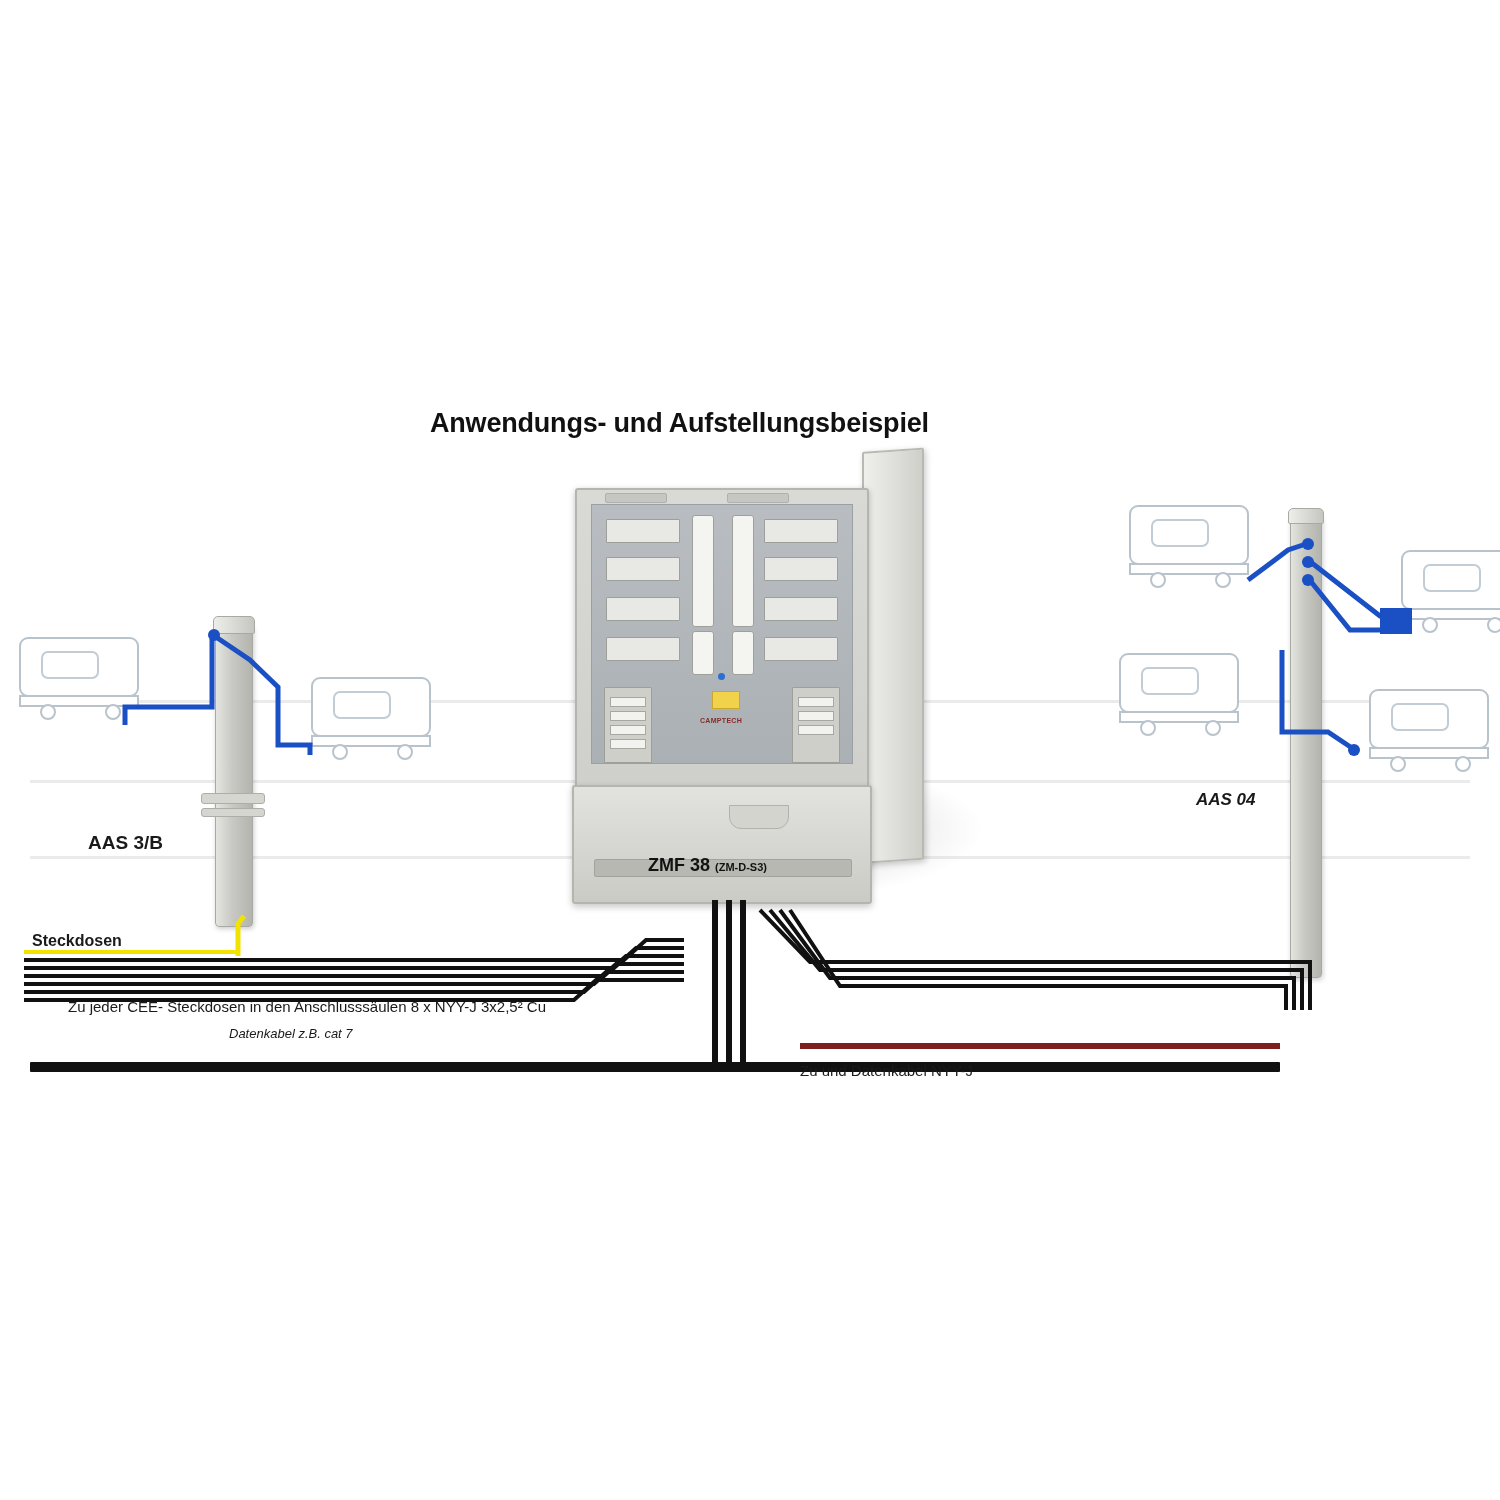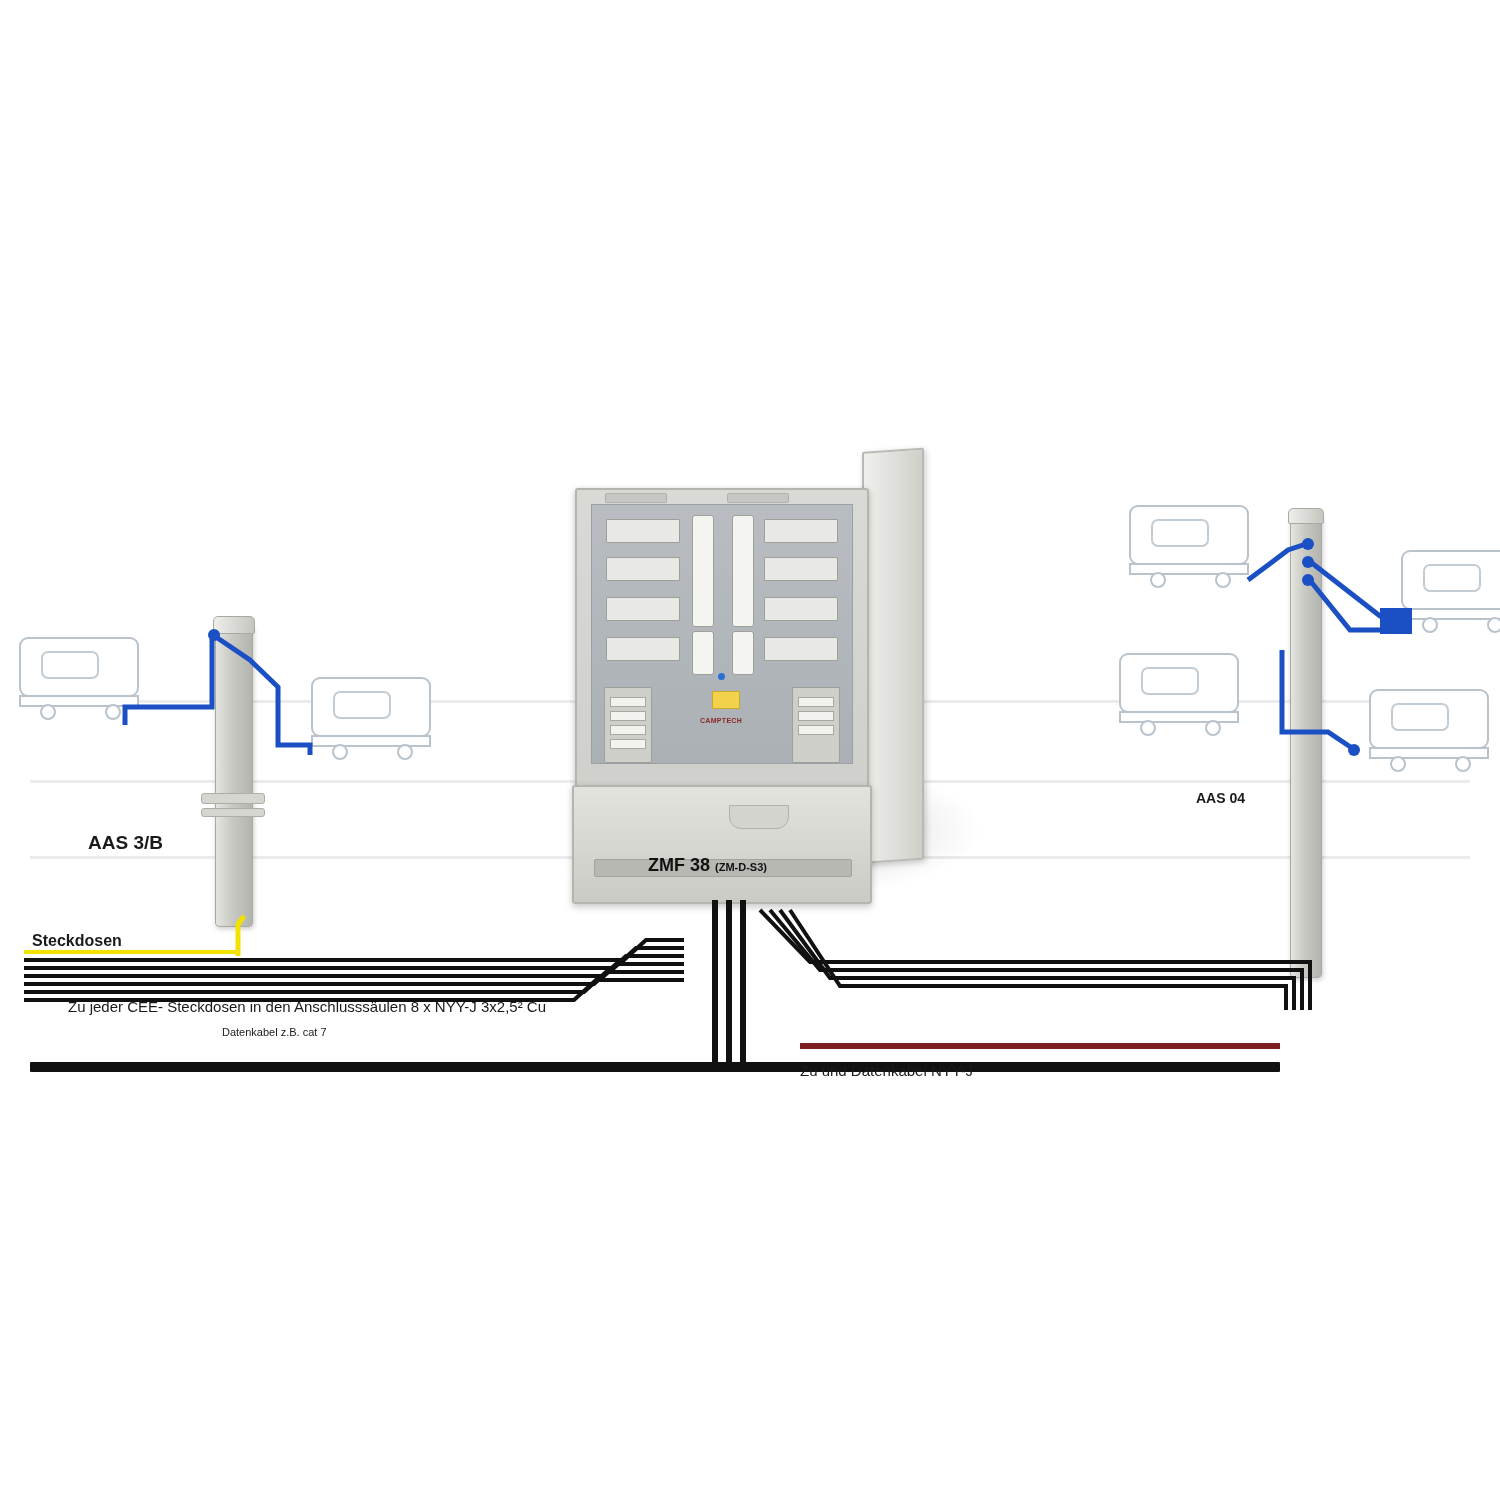--- a/index.html
+++ b/index.html
@@ -81,31 +81,32 @@
   .cable-yellow{position:absolute;background:#f2e200;}
 
   
   .floor-band{position:absolute;left:30px;width:1440px;height:3px;background:rgba(0,0,0,.08);}
   .bottom-bar{position:absolute;left:30px;top:1062px;width:1250px;height:10px;
     background:#111;border-radius:1px;}
   .bottom-bar-red{position:absolute;left:800px;top:1043px;width:480px;height:6px;background:#7d2020;}
 
   
   #lbl-aas2b{left:88px;top:832px;font-size:19px;font-weight:bold;}
-  #lbl-aas04{left:1196px;top:790px;font-size:14px;font-weight:bold;}
+  #lbl-aas04{left:1196px;top:790px;font-size:17px;font-weight:bold;font-style:italic;}
   #lbl-beleuchtung{left:32px;top:932px;font-size:16px;font-weight:bold;}
   #lbl-cee{left:68px;top:998px;font-size:15px;}
-  #lbl-daten{left:222px;top:1026px;font-size:11px;}
+  #lbl-daten{left:229px;top:1026px;font-size:13px;font-style:italic;}
   #lbl-zuab{left:800px;top:1062px;font-size:15px;}
 </style>
 </head>
 <body>
 
 <div id="stage">
 
+  <div class="title">Anwendungs- und Aufstellungsbeispiel</div>
 
   <div class="floor-band" style="top:700px;"></div>
   <div class="floor-band" style="top:780px;"></div>
   <div class="floor-band" style="top:856px;"></div>
 
   <div class="van" style="left:18px;top:632px;">
     <svg width="125" height="92" viewBox="0 0 125 92">
       <rect x="2" y="6" width="118" height="58" rx="8" fill="#ffffff" stroke="#b9c3cc" stroke-width="2"></rect>
       <rect x="24" y="20" width="56" height="26" rx="6" fill="#ffffff" stroke="#c2ccd4" stroke-width="2"></rect>
       <rect x="2" y="64" width="118" height="10" fill="#ffffff" stroke="#b9c3cc" stroke-width="2"></rect>

